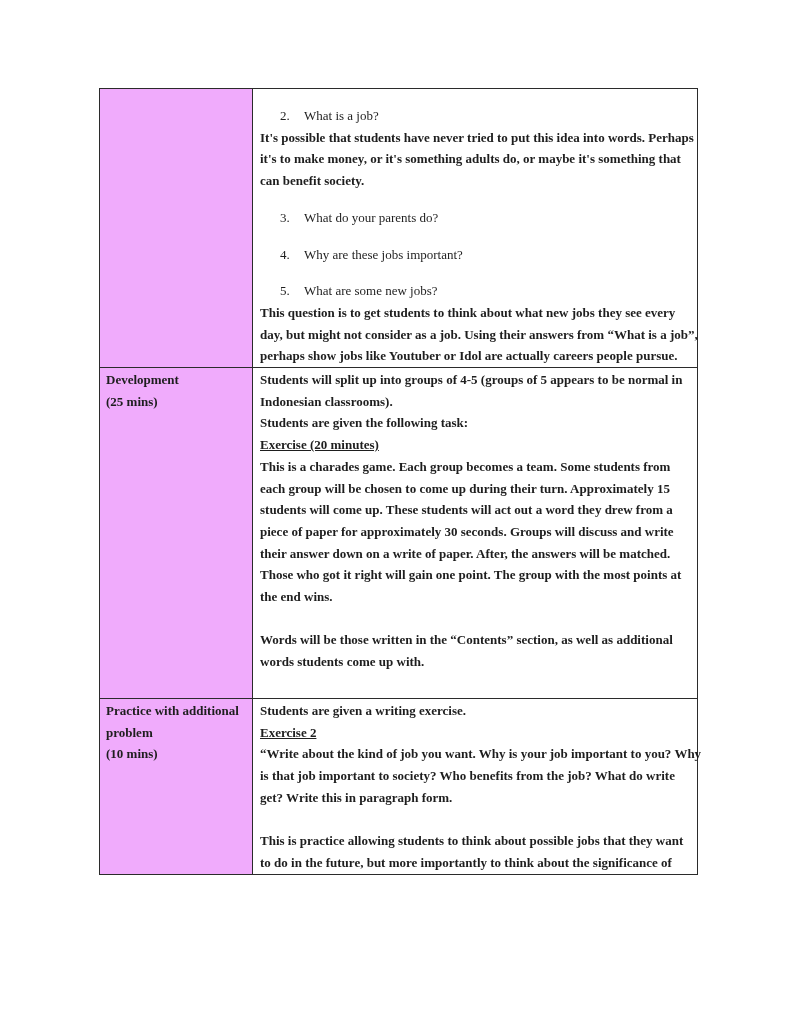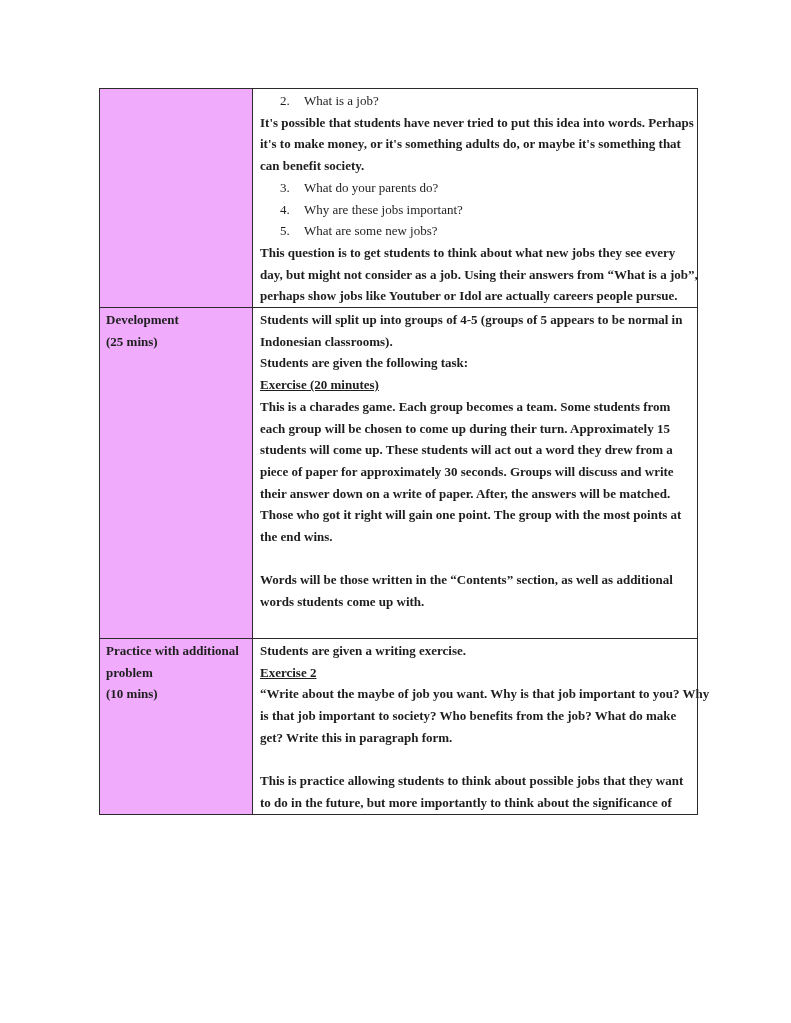--- a/index.html
+++ b/index.html
@@ -41,21 +41,21 @@
       background: #f0abfc;
       padding-left: 6px !important;
       padding-top: 1px !important;
     }
     td.content-cell {
       padding-left: 7px !important;
       padding-right: 6px !important;
       padding-top: 1px !important;
     }
     .line { display: block; white-space: nowrap; font-weight: bold; }
-    .num-item { display: block; padding-left: 20px; white-space: nowrap; }
+    .num-item { display: block; padding-left: 20px; white-space: nowrap; margin-top: 15px; }
     .num-item .num { display: inline-block; width: 24px; }
     .heading {
       display: block;
       font-weight: bold;
       text-decoration: underline;
       white-space: nowrap;
     }
     .bold-line { display: block; font-weight: bold; white-space: nowrap; }
     .blank { display: block; height: 21.7px; }
     tr.row-intro td { height: 216px; }
@@ -120,22 +120,22 @@
 
       <tr class="row-prac">
         <td class="label-cell">
           <span class="line">Practice with additional</span>
           <span class="line">problem</span>
           <span class="line">(10 mins)</span>
         </td>
         <td class="content-cell">
           <span class="line">Students are given a writing exercise.</span>
           <span class="heading">Exercise 2</span>
-          <span class="bold-line">“Write about the maybe of job you want. Why is that job important to you? Why</span>
-          <span class="bold-line">is that job important to society? Who benefits from the job? What do make</span>
+          <span class="bold-line">“Write about the kind of job you want. Why is your job important to you? Why</span>
+          <span class="bold-line">is that job important to society? Who benefits from the job? What do write</span>
           <span class="bold-line">get? Write this in paragraph form.</span>
           <span class="blank"></span>
           <span class="line">This is practice allowing students to think about possible jobs that they want</span>
           <span class="line">to do in the future, but more importantly to think about the significance of</span>
         </td>
       </tr>
     </tbody>
   </table>
 </div>
 

